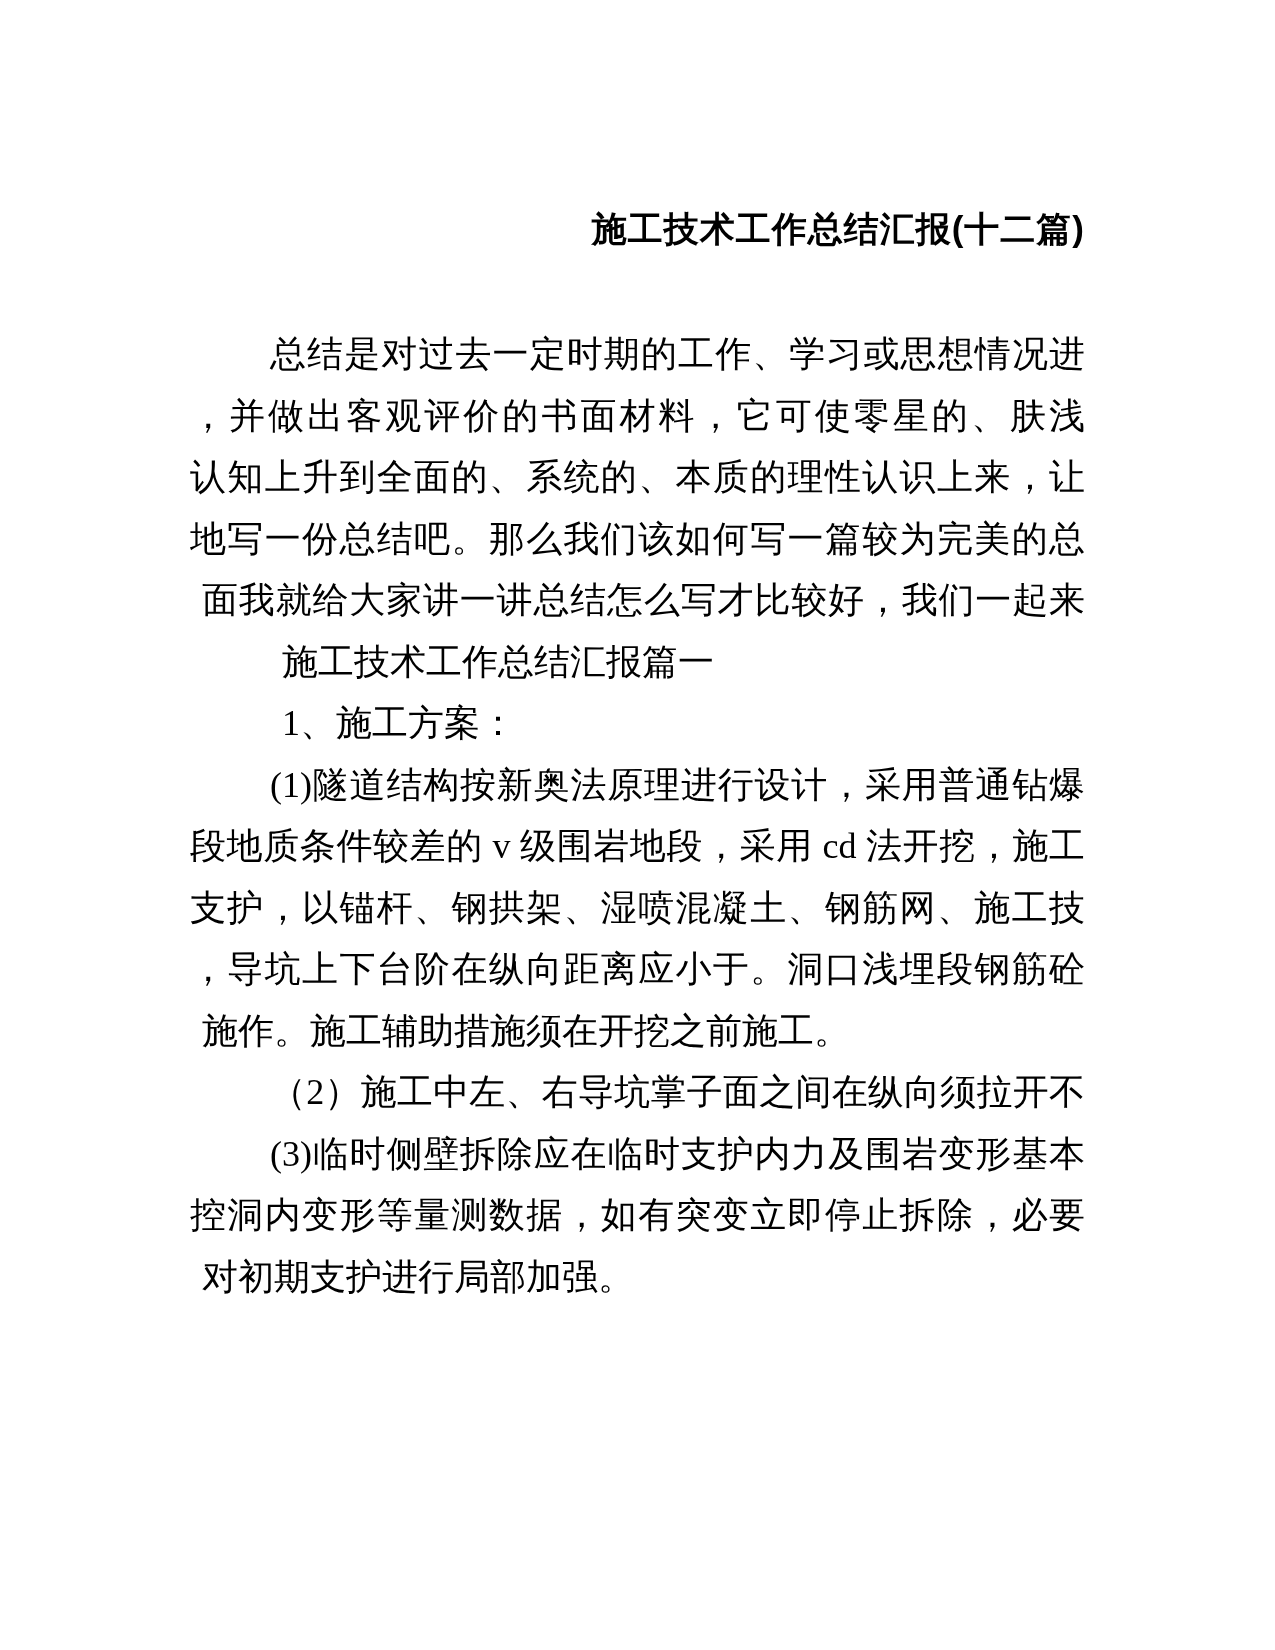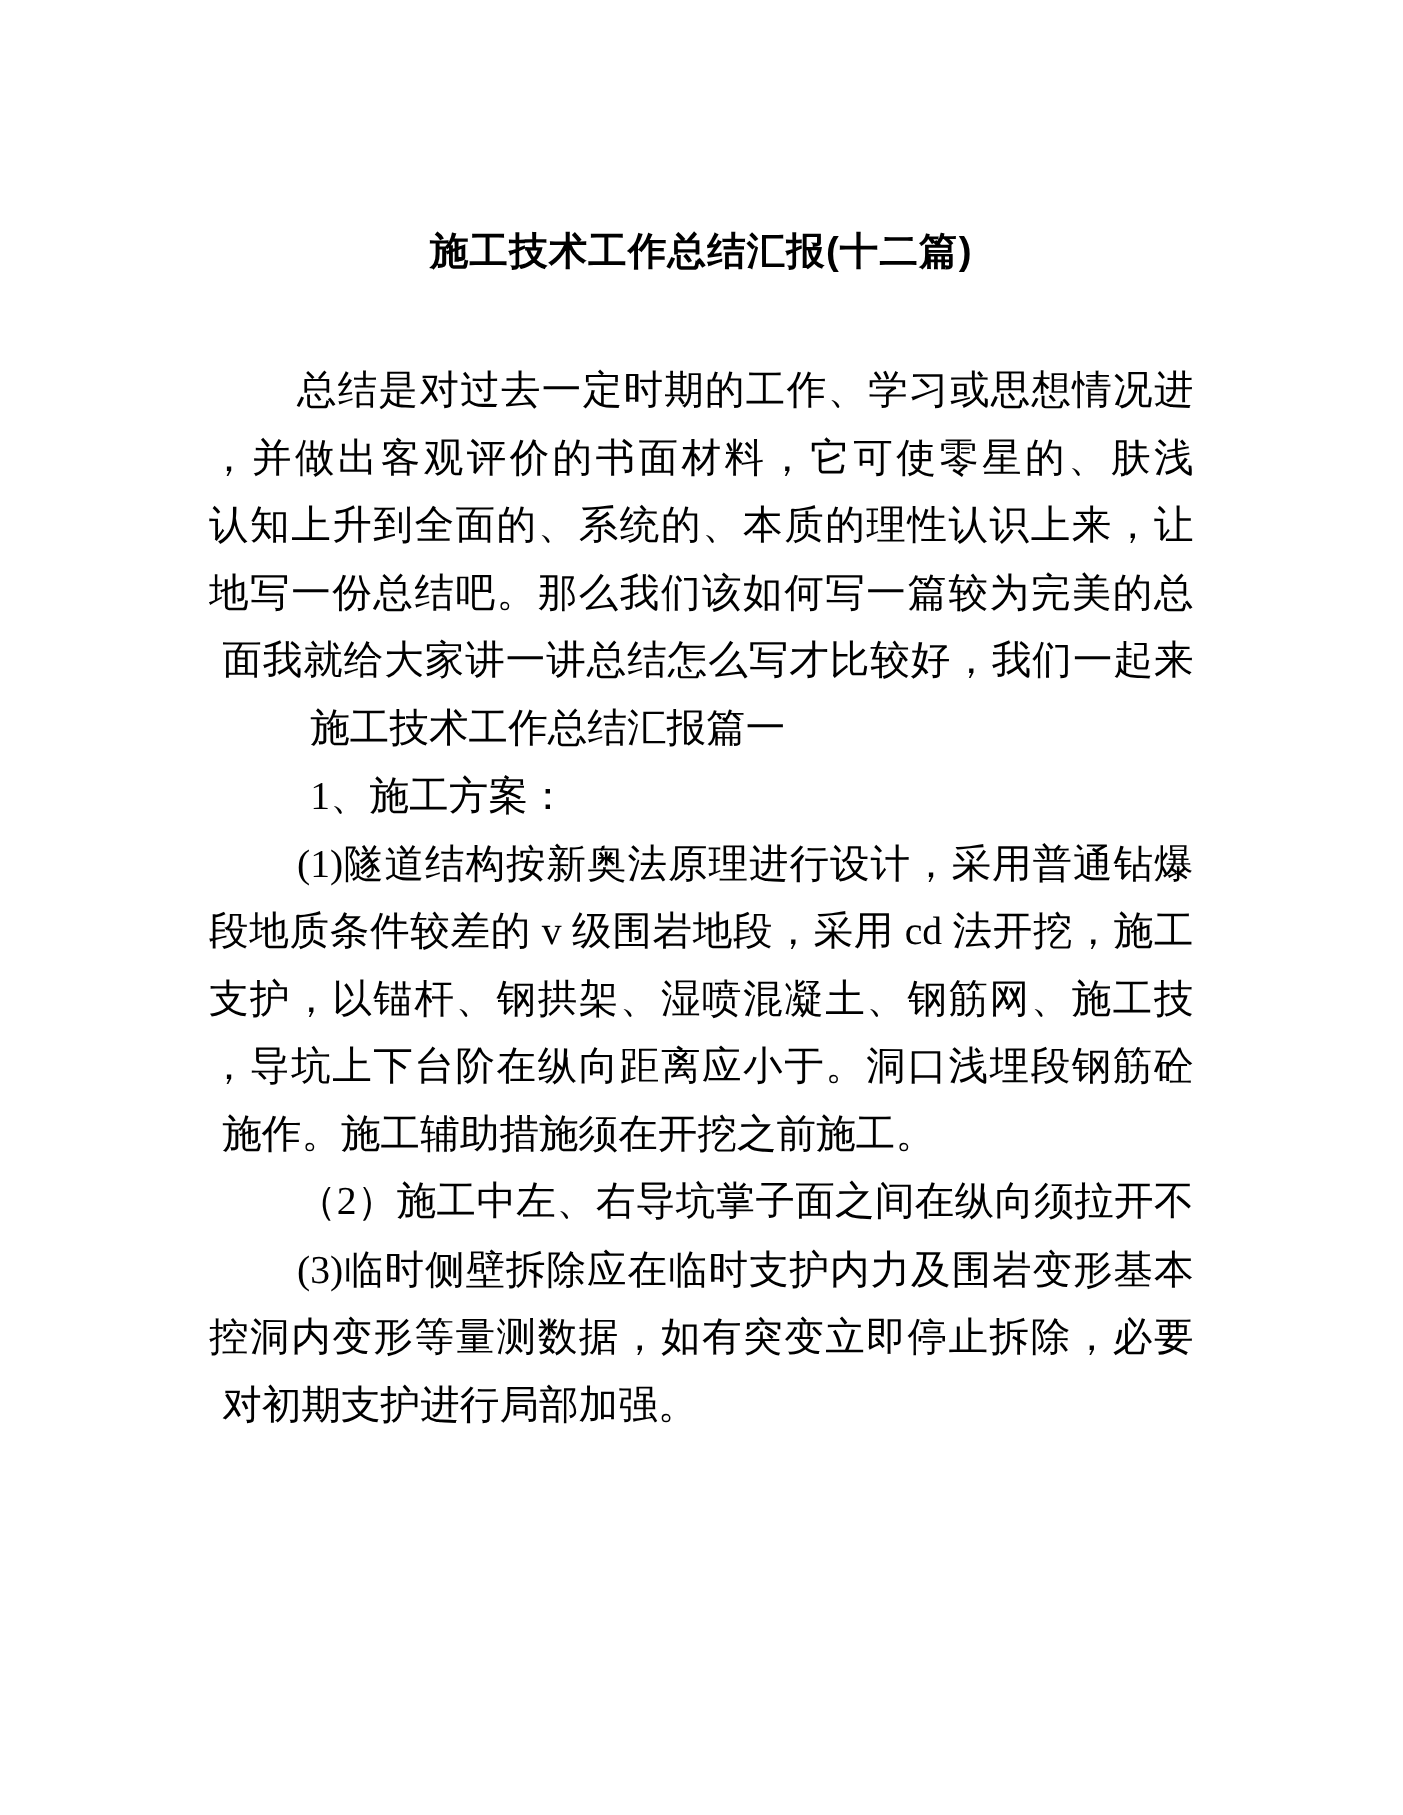--- a/index.html
+++ b/index.html
@@ -18,21 +18,21 @@
     overflow: hidden;
     color: #000000;
   }
   .title {
     margin: 0;
     padding-top: 205px;
     font-family: "Liberation Sans", "DejaVu Sans", sans-serif;
     font-size: 35px;
     line-height: 48px;
     font-weight: 700;
-    text-align: center;
+    text-align: right;
     letter-spacing: 1px;
     color: #000000;
   }
   .body {
     padding-top: 71px;
     font-family: "Liberation Serif", "DejaVu Serif", serif;
     color: #000000;
   }
   .para {
     margin: 0;

